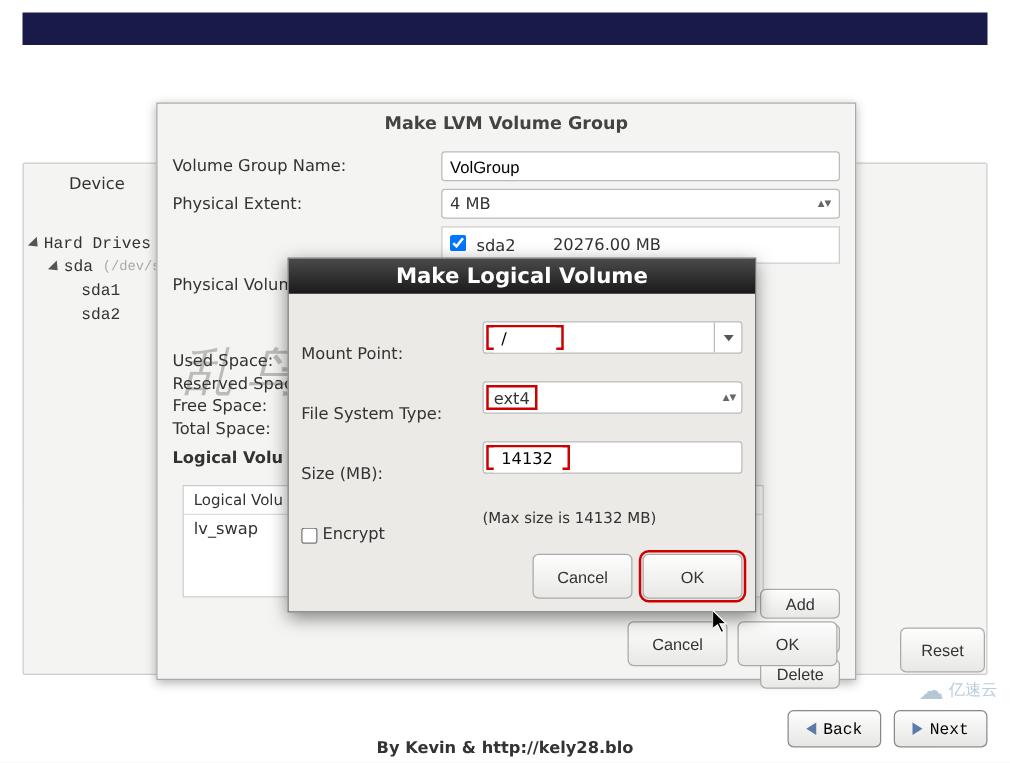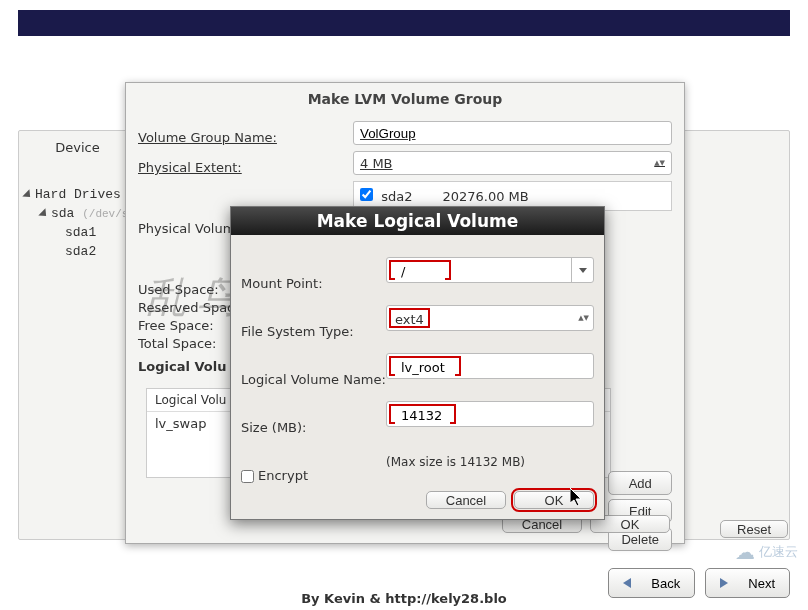--- a/index.html
+++ b/index.html
@@ -20,35 +20,35 @@
   .tree-row { padding: 2px 0; display: flex; align-items: center; }
   .tri { display: inline-block; width: 0; height: 0; border-top: 5px solid transparent; border-bottom: 5px solid transparent; border-left: 6px solid #555; margin-right: 4px; transform: rotate(45deg); }
   .tree .ind1 { padding-left: 16px; }
   .tree .ind2 { padding-left: 40px; text-align: center; }
   .tree .dim { color: #aaa; font-size: 11px; }
 
   
   .vg-dialog { position: absolute; top: 82px; left: 125px; width: 560px; height: 462px; background: #f4f4f2; border: 1px solid #aaa; box-shadow: 0 2px 8px rgba(0,0,0,.3); }
   .vg-title { text-align: center; font-weight: bold; font-size: 14px; padding: 8px 0 4px; color: #444; }
   .vg-body { padding: 4px 12px; }
-  .vg-row { display: flex; align-items: flex-end; margin: 6px 0; text-decoration: underline; }
+  .vg-row { display: flex; align-items: center; margin: 6px 0; }
   .vg-label { width: 215px; }
   .vg-input { flex: 1; height: 24px; padding: 2px 6px; border: 1px solid #bbb; background: #fff; border-radius: 3px; }
   .vg-select { flex: 1; height: 24px; border: 1px solid #bbb; background: #fff; border-radius: 3px; display: flex; align-items: center; padding: 0 6px; justify-content: space-between; }
   .spin { display: inline-flex; flex-direction: column; font-size: 7px; line-height: 7px; color: #666; }
   .pv-list { margin-left: 215px; height: 30px; border: 1px solid #ccc; background: #fff; display: flex; align-items: center; padding: 0 6px; gap: 30px; }
   .pv-list input { margin-right: 4px; }
   .stats { margin-top: 8px; }
   .stats div { font-size: 13px; line-height: 18px; }
   .lv-label { font-weight: bold; margin-top: 5px; }
   .lv-table { margin-top: 5px; border: 1px solid #ccc; background: #fff; height: 90px; width: 465px; }
   .lv-header { border-bottom: 1px solid #ddd; padding: 4px 8px; font-size: 12px; }
   .lv-row { padding: 4px 8px; }
   .side-buttons { position: absolute; right: 12px; top: 388px; display: flex; flex-direction: column; gap: 4px; }
-  .btn { display: inline-flex; align-items: center; justify-content: center; height: 18px; padding: 0 16px; border: 1px solid #aaa; border-radius: 5px; background: linear-gradient(#fdfdfd,#e8e8e6); color: #333; font-size: 13px; cursor: pointer; }
+  .btn { display: inline-flex; align-items: center; justify-content: center; height: 36px; padding: 0 16px; border: 1px solid #aaa; border-radius: 5px; background: linear-gradient(#fdfdfd,#e8e8e6); color: #333; font-size: 13px; cursor: pointer; }
   .btn.small { height: 24px; padding: 0 12px; }
   .vg-footer { position: absolute; bottom: 10px; right: 14px; display: flex; gap: 8px; }
 
   
   .lv-dialog { position: absolute; top: 206px; left: 230px; width: 375px; background: #eceae6; border: 1px solid #777; box-shadow: 0 4px 14px rgba(0,0,0,.5); }
   .lv-titlebar { background: linear-gradient(#4a4a4a,#1a1a1a); color: #fff; font-weight: bold; text-align: center; padding: 4px 0; font-size: 17px; }
   .lv-body { padding: 8px 10px 10px; }
   .lvr { display: flex; align-items: center; margin: 6px 0; }
   .lvr label { width: 145px; margin-top: 27px; }
   .lvr .field { flex: 1; }
@@ -62,21 +62,21 @@
 
   
   .wm { position: absolute; font-size: 42px; color: rgba(80,80,80,.35); font-family: serif; pointer-events: none; margin-top: 19px; }
   .wm1 { top: 250px; left: 145px; font-style: italic;}
   .wm4 { top: 260px; left: 480px; font-style: italic;}
   .wm5 { top: 260px; left: 545px; font-style: italic;}
   .cursor { position: absolute; top: 488px; left: 570px; width: 14px; height: 20px; pointer-events: none; }
 
   
   .bottom-btns { position: absolute; right: 18px; bottom: 12px; display: flex; gap: 10px; }
-  .nav-btn { height: 30px; padding: 0 14px; border: 1px solid #888; border-radius: 5px; background: linear-gradient(#fefefe,#e6e6e4); display: flex; align-items: center; gap: 20px; font-size: 13px; cursor: pointer; }
+  .nav-btn { height: 30px; padding: 0 14px; border: 1px solid #888; border-radius: 5px; background: linear-gradient(#fefefe,#e6e6e4); display: flex; align-items: center; gap: 6px; font-size: 13px; cursor: pointer; font-family: Liberation Mono, monospace; }
   .reset-btn { position: absolute; right: 20px; bottom: 72px; }
   .credit { position: absolute; bottom: 4px; left: 50%; transform: translateX(-50%); font-size: 13px; font-weight: bold; color: #333; }
   .logo { position: absolute; right: 10px; bottom: 46px; color: #bcd; display: flex; align-items: center; gap: 4px; font-size: 13px; }
   .logo .cloud { font-size: 20px; color: #b5c7d6; }
   .arrow-l, .arrow-r { display: inline-block; width: 0; height: 0; border-top: 5px solid transparent; border-bottom: 5px solid transparent; }
   .arrow-l { border-right: 8px solid #5a7aa8; }
   .arrow-r { border-left: 8px solid #5a7aa8; }
 </style>
 </head>
 <body>
@@ -166,28 +166,20 @@
       <label>File System Type:</label>
       <div class="field">
         <div class="field-wrap">
           <span class="hl" style="display:inline-block; padding:0 4px; margin-left:2px; height:20px; line-height:20px;">ext4</span>
           <span style="flex:1"></span>
           <span class="spin" style="padding:0 4px">▲▼</span>
         </div>
       </div>
     </div>
     <div class="lvr">
-      <label>Logical Volume Name:</label>
-      <div class="field">
-        <div class="field-wrap">
-          <span class="hl" style="display:inline-block; padding:0 4px; margin-left:2px; height:20px; line-height:20px;"><input style="width: 60px;" value="lv_root"></span>
-        </div>
-      </div>
-    </div>
-    <div class="lvr">
       <label>Size (MB):</label>
       <div class="field">
         <div class="field-wrap">
           <span class="hl" style="display:inline-block; padding:0 4px; margin-left:2px; height:20px; line-height:20px;"><input style="width: 55px;" value="14132"></span>
         </div>
       </div>
     </div>
     <div class="lvr">
       <label style="display:flex;align-items:flex-end;gap:4px;">
           <input type="checkbox" style=""> 

